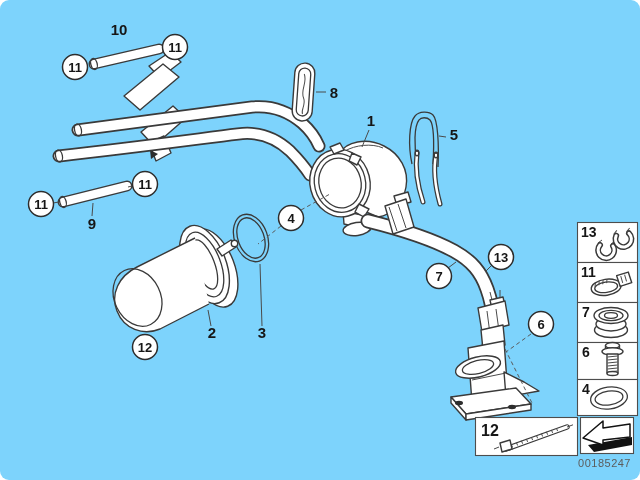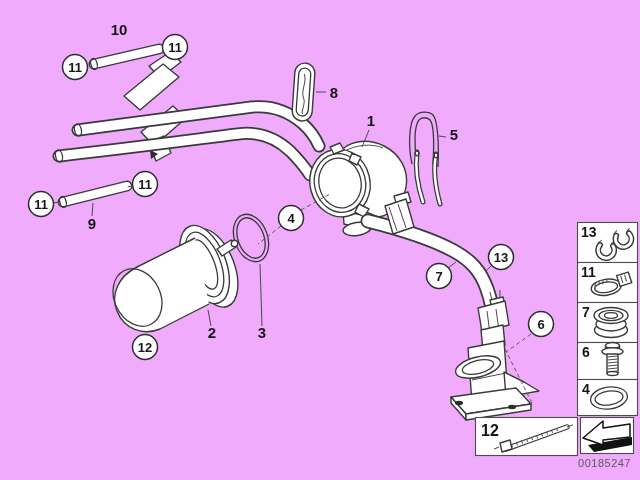--- a/index.html
+++ b/index.html
@@ -1,17 +1,17 @@
 <!DOCTYPE html>
 <html><head>
 <meta charset="utf-8">
 <style>
   html,body{margin:0;padding:0;background:#ffffff;}
-  .stage{position:relative;width:640px;height:480px;background:#f0abfc;overflow:hidden;
-         font-family:"Liberation Sans",sans-serif;}
+  .stage{position:relative;width:640px;height:480px;background:#7dd3fc;overflow:hidden;
+         font-family:"Liberation Sans",sans-serif;border-radius:9px;}
   svg{display:block;}
   
   .ln{fill:none;stroke:#3a3a3a;stroke-width:1.3;stroke-linejoin:round;}
   .fw{fill:#ffffff;stroke:#3a3a3a;stroke-width:1.4;stroke-linejoin:round;}
   .thin{fill:none;stroke:#4a4a4a;stroke-width:1;}
   .dash{fill:none;stroke:#5a5a5a;stroke-width:1;stroke-dasharray:4 3;}
   .to{fill:none;stroke:#3a3a3a;stroke-linecap:round;}
   .ti{fill:none;stroke:#ffffff;stroke-linecap:round;}
   .lbl{font:bold 15px "Liberation Sans",sans-serif;fill:#161616;text-anchor:middle;}
   .clbl{font:bold 13px "Liberation Sans",sans-serif;fill:#161616;text-anchor:middle;}

